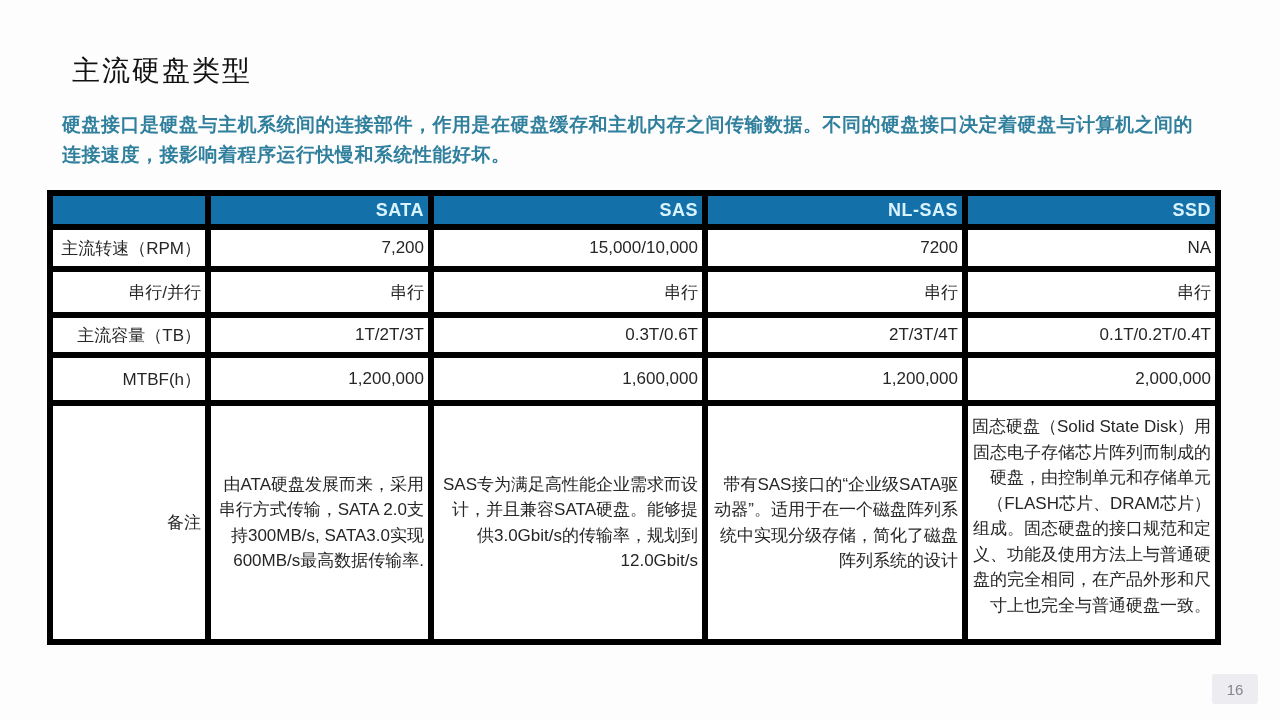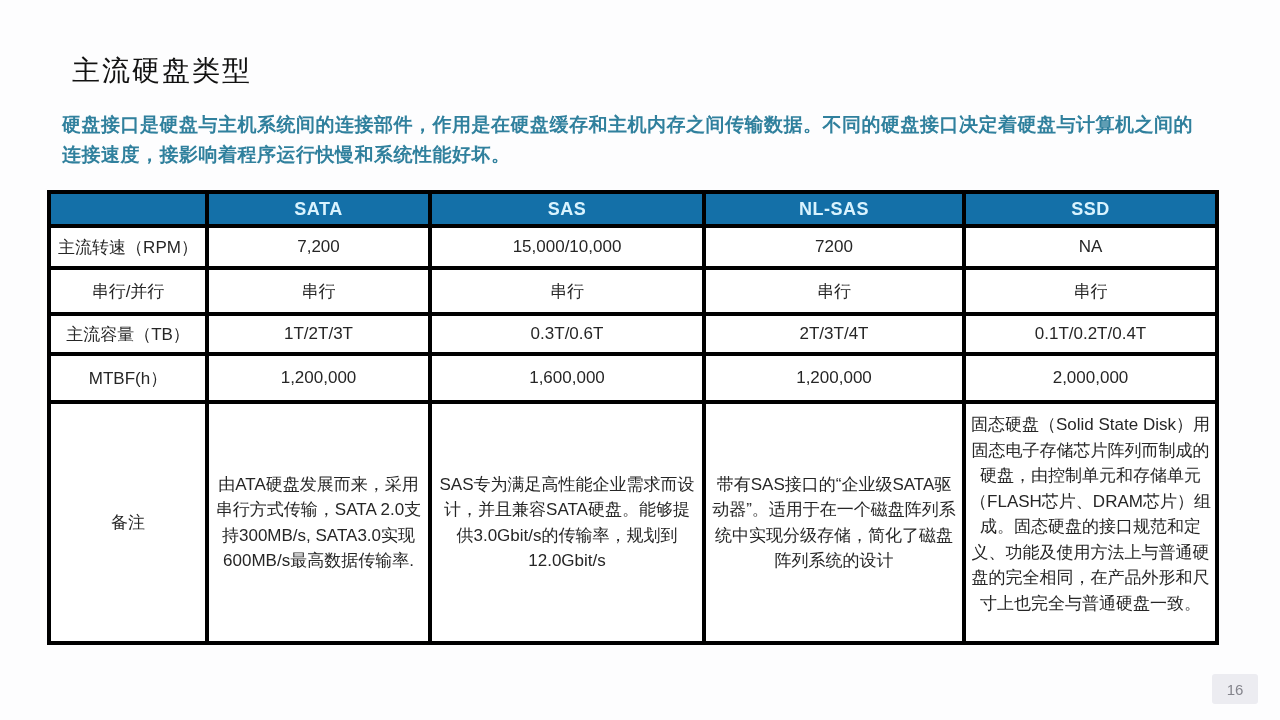--- a/index.html
+++ b/index.html
@@ -34,22 +34,22 @@
   table.hdd {
     position: absolute;
     left: 47px; top: 190px;
     width: 1168px; height: 455px;
     border-collapse: collapse;
     table-layout: fixed;
     background: #ffffff;
     border: 3px solid #101010;
   }
   table.hdd td, table.hdd th {
-    border: 4px solid #000000;
-    text-align: center;
+    border: 6px solid #000000;
+    text-align: right;
     vertical-align: middle;
     color: #262626;
     font-size: 17px;
     padding: 2px 4px;
   }
   table.hdd th {
     background: #1470a8;
     color: #d9f3fe;
     font-weight: bold;
     font-size: 18px;

